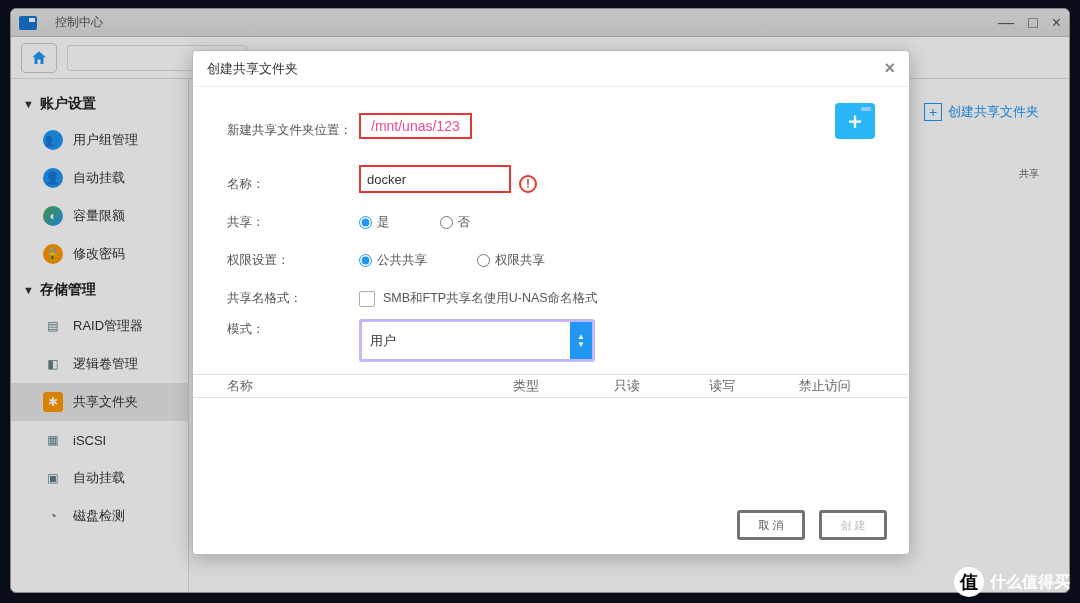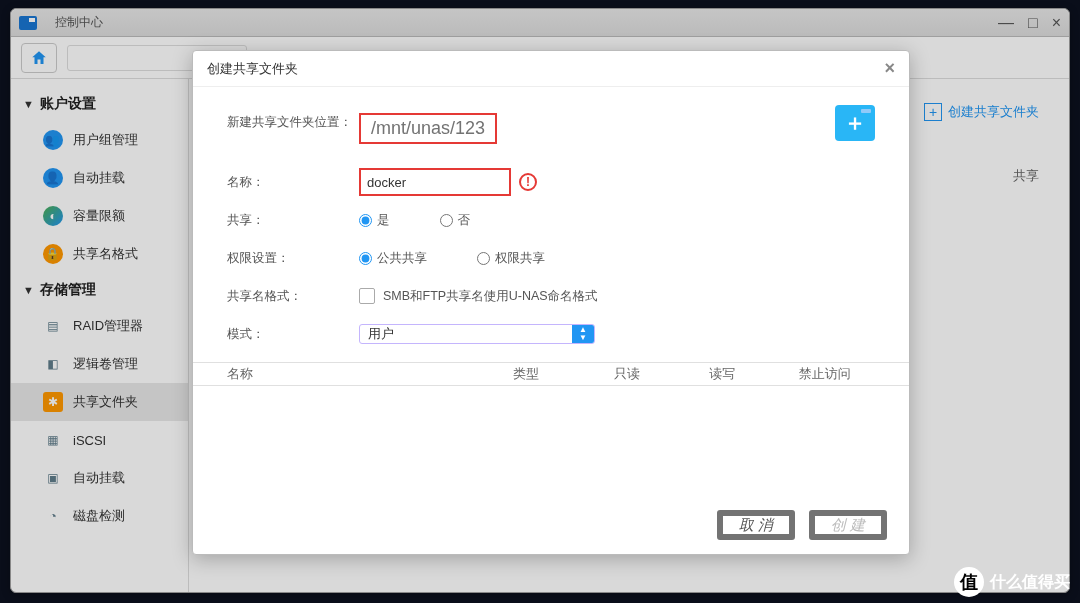--- a/index.html
+++ b/index.html
@@ -25,52 +25,52 @@
     .nav-item.active { background: #e8e8e8; }
     .nav-item .nav-icon { width: 20px; height: 20px; margin-right: 10px; display: flex; align-items: center; justify-content: center; border-radius: 50%; font-size: 12px; }
     .ic-blue { background: #2196f3; color: #fff; }
     .ic-teal { background: linear-gradient(135deg,#4caf50,#2196f3); color: #fff; }
     .ic-orange { background: #ff9800; color: #fff; }
     .ic-grey { background: none; color: #607d8b; font-size: 18px; border-radius: 0; }
     
     .content { flex: 1; padding: 20px 30px; position: relative; }
     .create-link { position: absolute; right: 30px; top: 24px; display: flex; align-items: center; color: #2196f3; font-size: 13px; cursor: pointer; }
     .create-link::before { content:'+'; display:inline-flex; width:16px; height:16px; border:1px solid #2196f3; align-items:center; justify-content:center; margin-right:6px; font-size:14px; line-height:1; }
-    .bg-row { position:absolute; top:88px; right:30px; font-size:13px; color:#666; }
+    .bg-row { position:absolute; top:88px; right:30px; font-size:10px; color:#666; }
     
     
     .modal-mask { position: absolute; inset: 0; background: rgba(0,0,0,.15); }
     .modal { position: absolute; left: 181px; top: 41px; width: 718px; height: 505px; background: #fff; border: 1px solid #bbb; border-radius: 4px; box-shadow: 0 4px 20px rgba(0,0,0,.25); }
     .modal-head { height: 36px; display: flex; align-items: center; padding: 0 14px; border-bottom: 1px solid #eee; }
     .modal-title { font-size: 13px; color: #333; }
     .modal-close { margin-left: auto; font-size: 18px; color: #888; cursor: pointer; font-weight: bold; }
     
     .form { padding: 14px 34px 6px; }
-    .form-row { display: flex; align-items: center; min-height: 32px; margin-bottom: 6px; font-size: 12.5px; color: #555; }
+    .form-row { display: flex; align-items: flex-end; min-height: 32px; margin-bottom: 6px; font-size: 12.5px; color: #555; }
     .form-row .label { width: 132px; text-align: left; }
-    .path-box { border: 2px solid #e53935; padding: 3px 10px; color: #737373; font-size: 18px; margin-top: 12px; }
+    .path-box { border: 2px solid #e53935; padding: 3px 10px; color: #ec4899; font-size: 14px; margin-top: 12px; }
     .plus-btn { margin-left: auto; width: 40px; height: 36px; background: #29b6f6; border-radius: 4px; display:flex; align-items:center; justify-content:center; cursor:pointer; position:relative; }
     .plus-btn::before { content:''; position:absolute; right:4px; top:4px; width:10px; height:4px; background:#90caf9; border-radius:1px; }
     .plus-btn .plus { color:#fff; font-size:22px; font-weight:bold; line-height:1; }
     .name-input { width: 152px; height: 24px; border: 2px solid #e53935; padding: 12px 6px; font-size: 13px; color: #333; outline: none; }
     .warn-icon { margin-left: 8px; width:18px; height:18px; border:2px solid #e53935; border-radius:50%; display:inline-flex; align-items:center; justify-content:center; color:#e53935; font-size:12px; font-weight:bold; }
     .radio-group { display:flex; gap: 50px; }
     .radio-opt { display:flex; align-items:center; gap:5px; cursor:pointer; }
     .radio-opt input { accent-color:#2196f3; }
     .checkbox { width:16px; height:16px; border:1px solid #aaa; border-radius:2px; margin-right:8px; display:inline-block; cursor:pointer; }
-    .select { display:flex; width:236px; height:20px; border:1px solid #c4b5fd; border-radius:3px; overflow:hidden; cursor:pointer; margin-top:6px;gap:19px; }
+    .select { display:flex; width:236px; height:43px; border:3px solid #c4b5fd; border-radius:3px; overflow:hidden; cursor:pointer; margin-top:6px;gap:19px; }
     .select .sel-val { flex:1; padding:0 8px; display:flex; align-items:center; font-size:13px; color:#333; }
     .select .sel-btn { width:22px; background:#2196f3; display:flex; flex-direction:column; align-items:center; justify-content:center; color:#fff; font-size:8px; line-height:1; }
     
     .table-head { display:flex; border-top:1px solid #e0e0e0; border-bottom:1px solid #e0e0e0; padding: 2px 34px; font-size:13px; color:#666; }
     .th1{width:300px} .th2{width:106px} .th3{width:100px} .th4{width:94px} .th5{width:80px}
     .table-body { height: 140px; }
     
     .modal-foot { position:absolute; bottom:14px; right:22px; display:flex; gap:14px; }
-    .btn { min-width: 68px; height:30px; border:6px solid #737373; border-radius:3px; background:#fff; font-size:15px; color:#555; cursor:pointer; display:inline-flex; align-items:center; justify-content:center; padding:0 16px;font-style:italic; }
+    .btn { min-width: 68px; height:30px; border:3px solid #737373; border-radius:3px; background:#fff; font-size:11px; color:#555; cursor:pointer; display:inline-flex; align-items:center; justify-content:center; padding:0 16px; }
     .btn.disabled { color:#bbb; cursor:not-allowed; }
     
     .watermark { position:absolute; right:10px; bottom:6px; display:flex; align-items:center; gap:6px; color:#fff; font-size:16px; font-weight:bold; }
     .watermark .wm-circle { width:30px; height:30px; border-radius:50%; background:#fff; color:#000; display:flex; align-items:center; justify-content:center; font-size:18px; }
   </style>
 </head>
 <body>
 
 <div class="window">
   <div class="titlebar">
@@ -103,21 +103,21 @@
       <div class="nav-item">
           <span class="nav-icon ic-blue">👤</span>
           <span>自动挂载</span>
         </div>
       <div class="nav-item">
           <span class="nav-icon ic-teal">◐</span>
           <span>容量限额</span>
         </div>
       <div class="nav-item">
           <span class="nav-icon ic-orange">🔒</span>
-          <span>共享名格式</span>
+          <span>修改密码</span>
         </div>
 
       <div class="group-header">
         <span class="chev">▼</span>
         <span>存储管理</span>
       </div>
       <div class="nav-item">
           <span class="nav-icon ic-grey">▤</span>
           <span>RAID管理器</span>
         </div>

